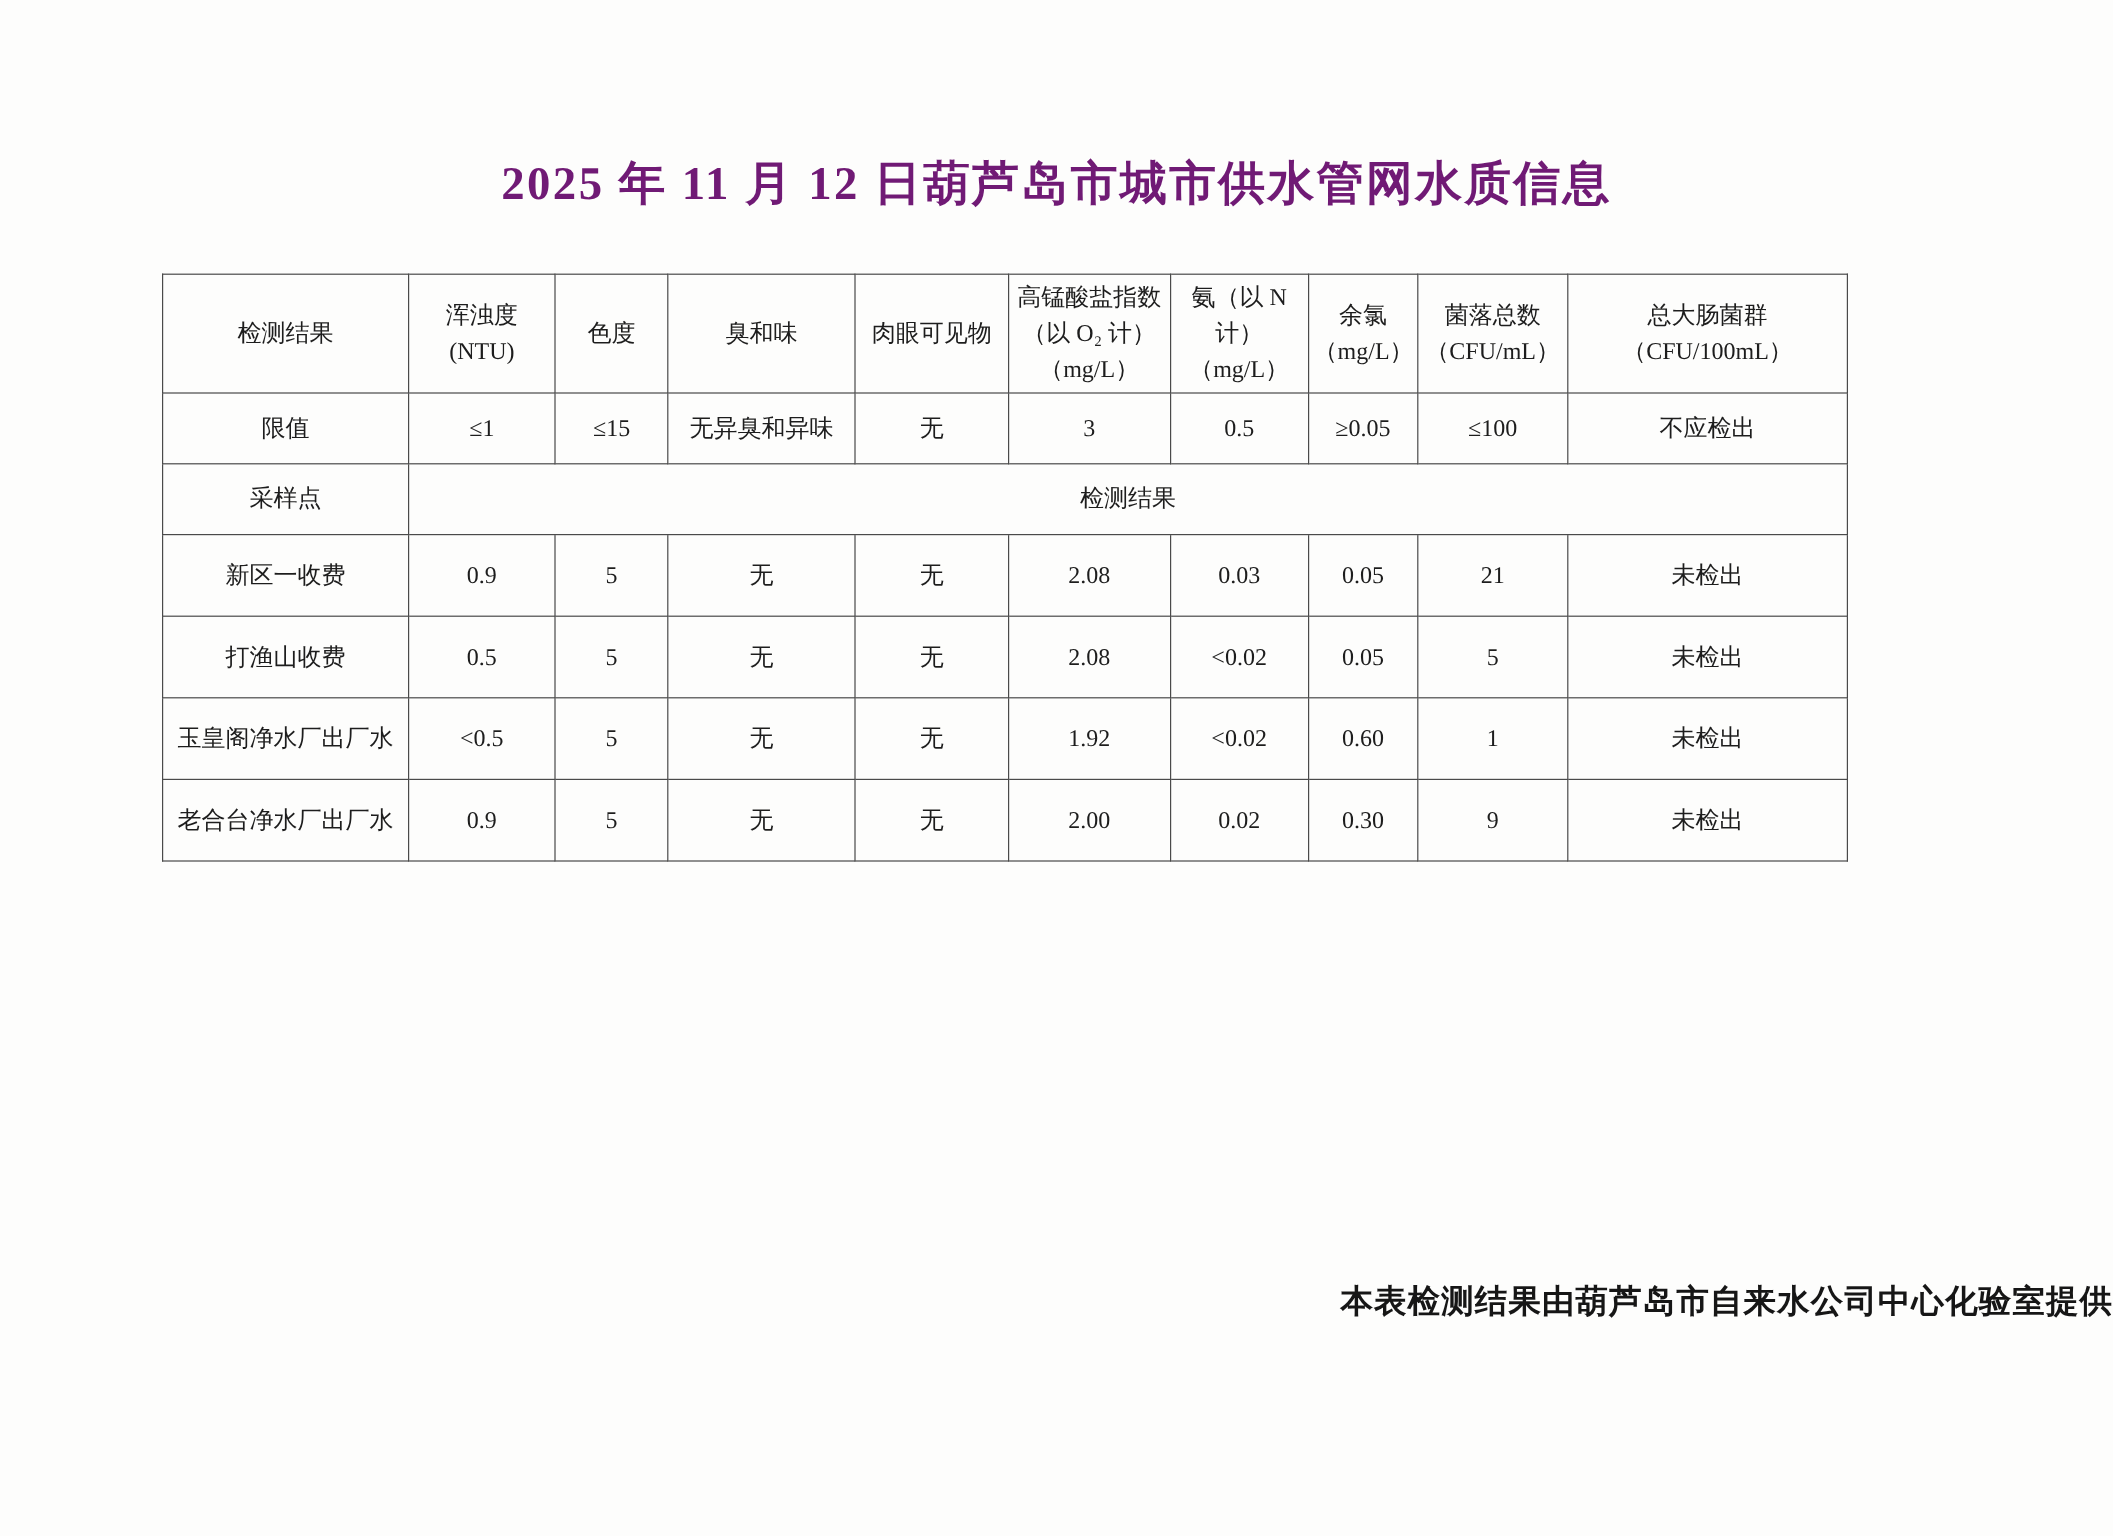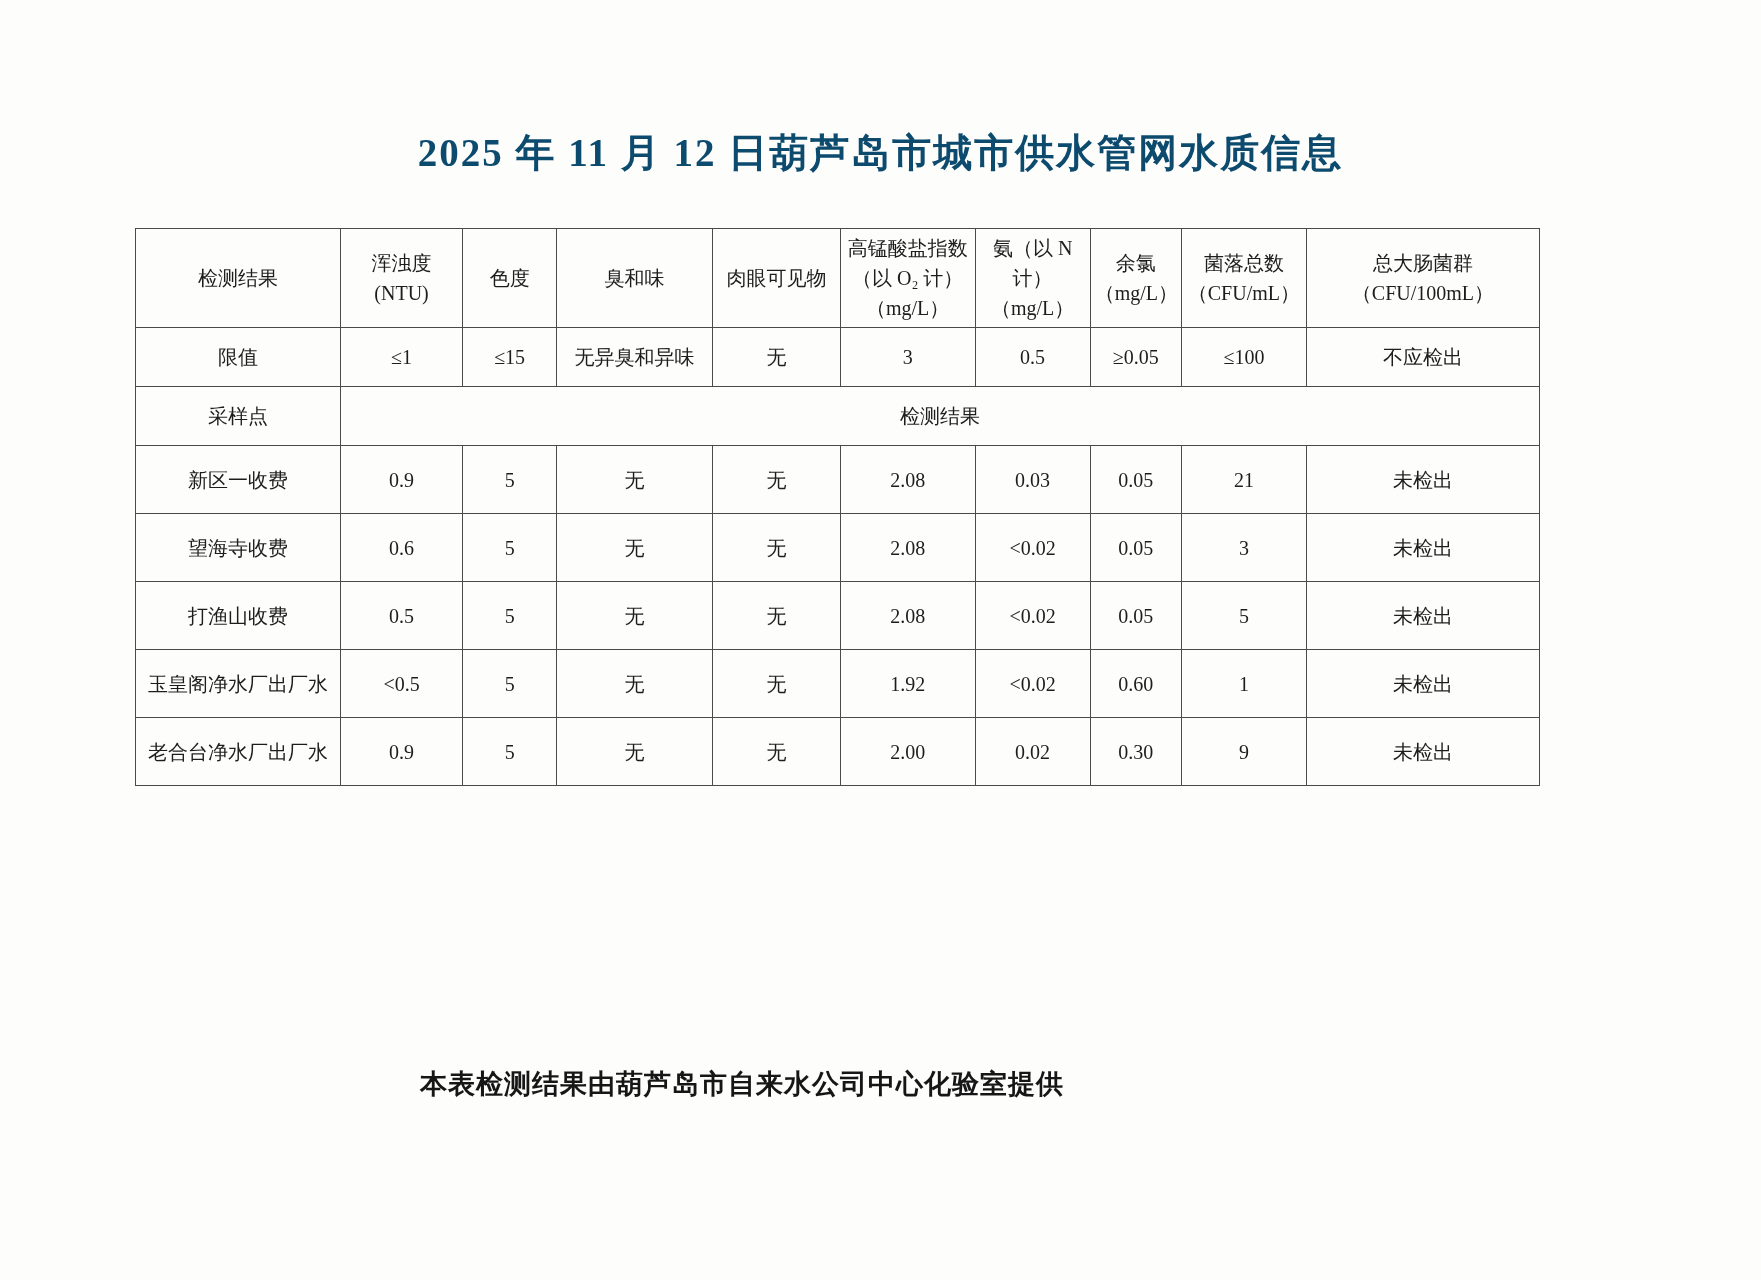--- a/index.html
+++ b/index.html
@@ -16,21 +16,21 @@
   .doc-title {
     position: absolute;
     top: 126px;
     left: 0;
     width: 100%;
     margin: 0;
     text-align: center;
     font-size: 39px;
     font-weight: bold;
     letter-spacing: 2px;
-    color: #0c4a6e;
+    color: #701a75;
   }
   .table-wrap {
     position: absolute;
     top: 228px;
     left: 135px;
     width: 1405px;
   }
   table.wq {
     width: 100%;
     border-collapse: collapse;
@@ -51,21 +51,21 @@
   tr.r-small td { height: 54px; }
   tr.r-data td { height: 63px; }
   .hline { display: block; }
   .doc-footer {
     position: absolute;
     top: 1066px;
     left: 0;
     width: 100%;
     box-sizing: border-box;
     padding-left: 420px;
-    text-align: left;
+    text-align: right;
     font-size: 27px;
     font-weight: bold;
     letter-spacing: 1px;
     color: #161616;
     margin: 0;
   }
 </style>
 </head>
 <body>
 
@@ -153,32 +153,20 @@
         <td>5</td>
         <td>无</td>
         <td>无</td>
         <td>2.08</td>
         <td>0.03</td>
         <td>0.05</td>
         <td>21</td>
         <td>未检出</td>
       </tr>
 
-      <tr class="r-data">
-        <td>望海寺收费</td>
-        <td>0.6</td>
-        <td>5</td>
-        <td>无</td>
-        <td>无</td>
-        <td>2.08</td>
-        <td>&lt;0.02</td>
-        <td>0.05</td>
-        <td>3</td>
-        <td>未检出</td>
-      </tr>
 
       <tr class="r-data">
         <td>打渔山收费</td>
         <td>0.5</td>
         <td>5</td>
         <td>无</td>
         <td>无</td>
         <td>2.08</td>
         <td>&lt;0.02</td>
         <td>0.05</td>

